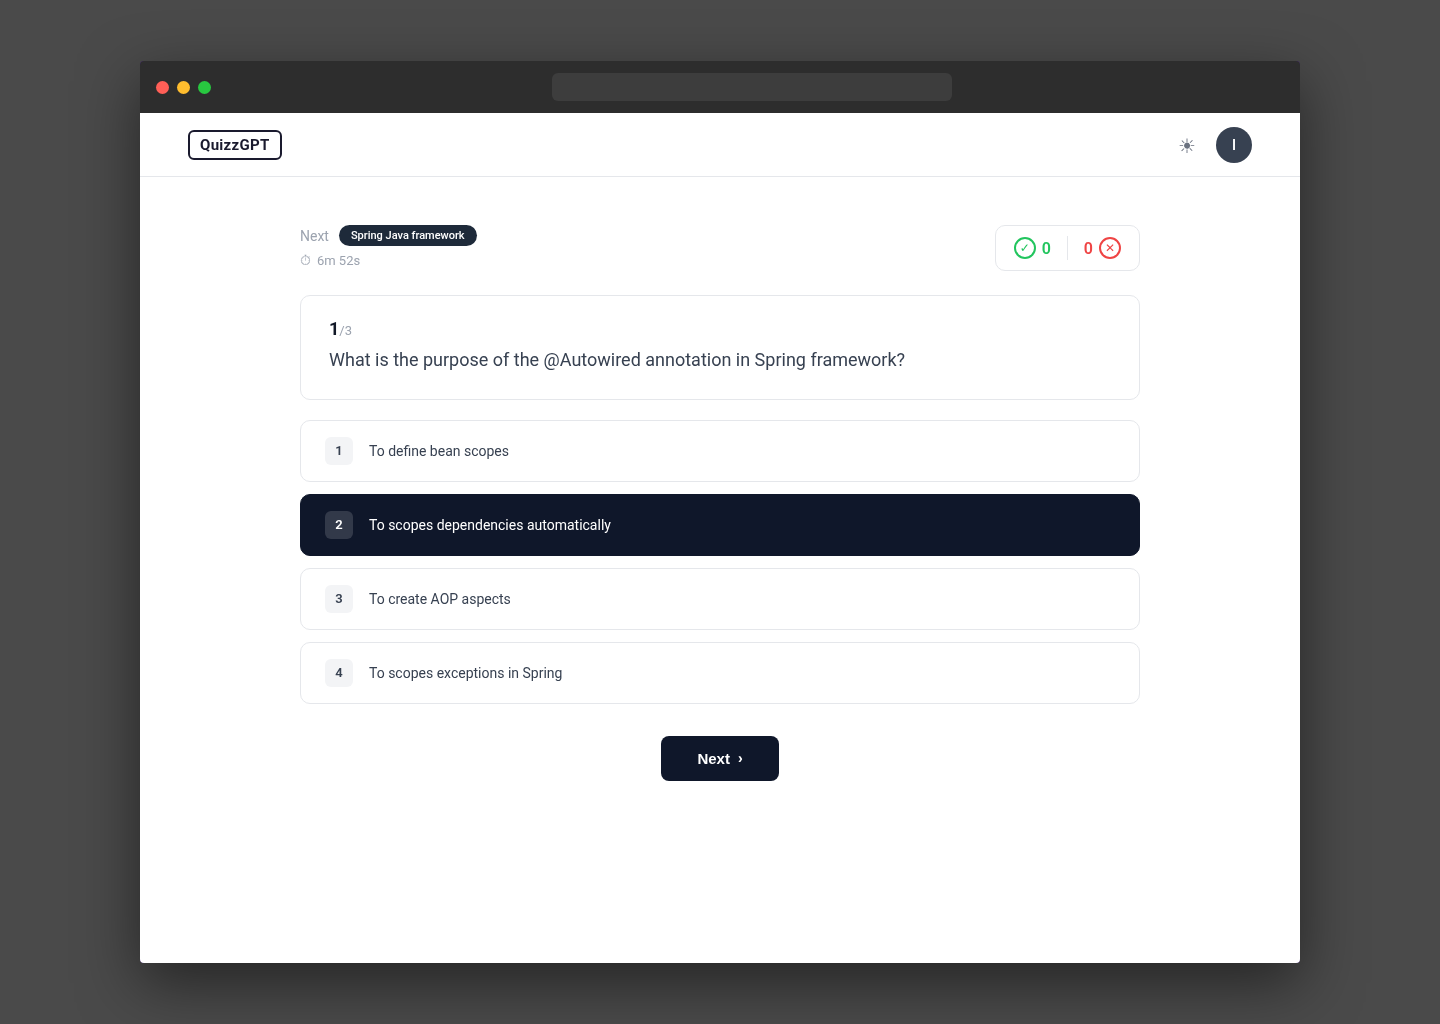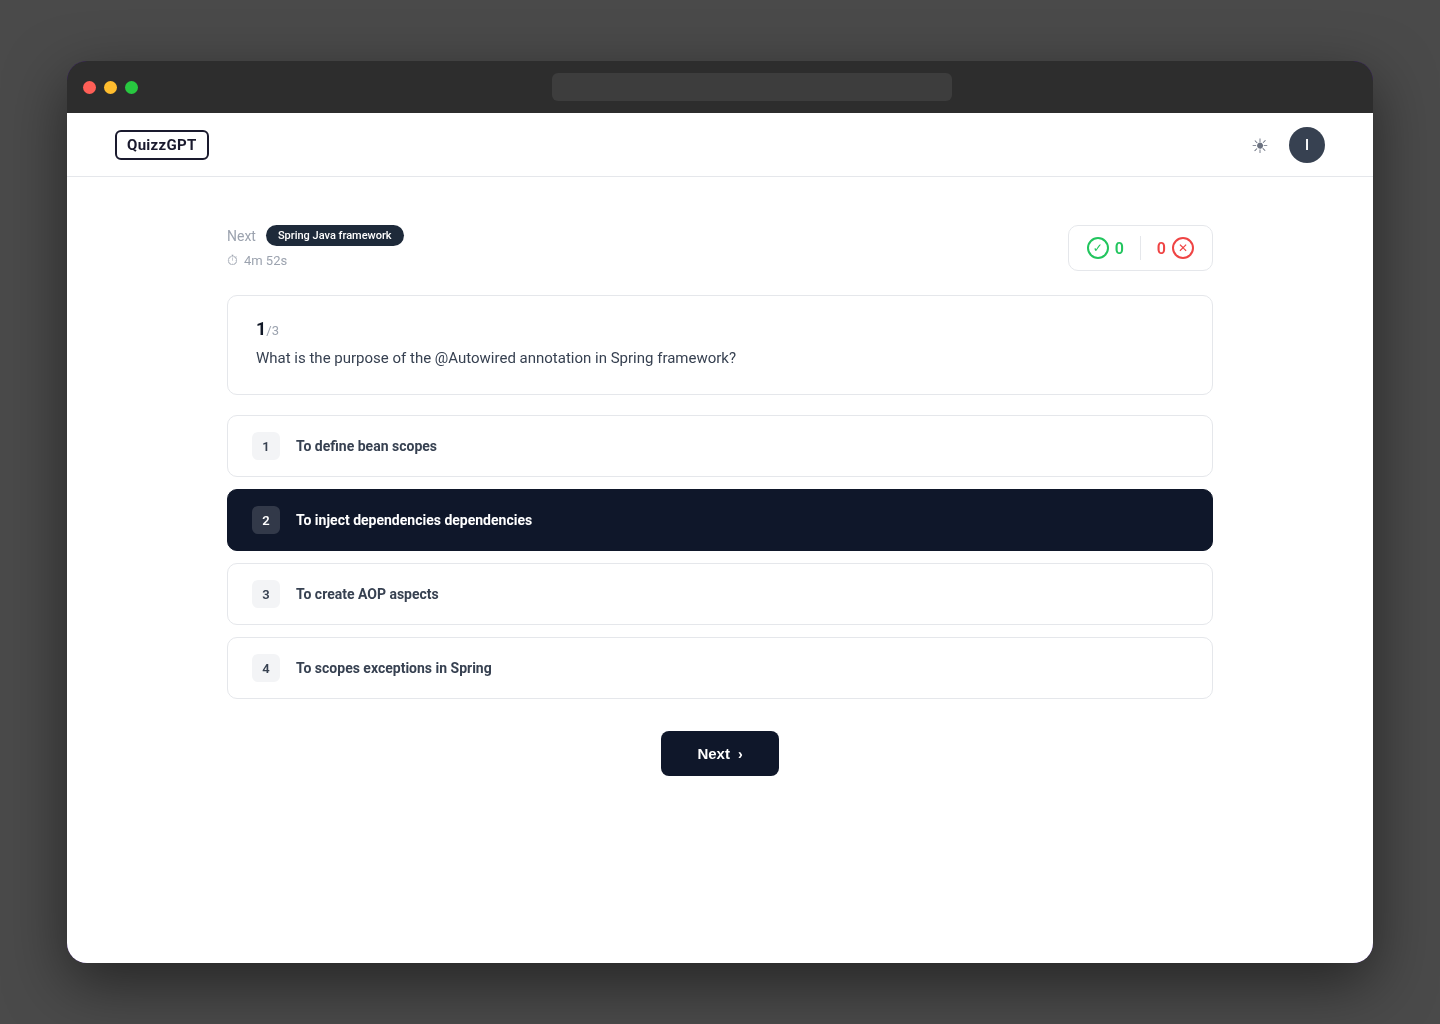--- a/index.html
+++ b/index.html
@@ -5,23 +5,23 @@
     * { margin: 0; padding: 0; box-sizing: border-box; }
     body {
       background: #4a4a4a;
       display: flex;
       justify-content: center;
       align-items: center;
       min-height: 100vh;
       font-family: -apple-system, BlinkMacSystemFont, 'Segoe UI', Roboto, sans-serif;
     }
     .browser-window {
-      width: 1306px;
+      width: 1160px;
       background: #4c1d95;
-      border-radius: 20px;
+      border-radius: 4px;
       overflow: hidden;
       box-shadow: 0 20px 60px rgba(0,0,0,0.5);
     }
     .browser-titlebar {
       background: #2d2d2d;
       height: 52px;
       display: flex;
       align-items: center;
       padding: 0 16px;
       gap: 8px;
@@ -202,21 +202,21 @@
       font-weight: 700;
       color: #111827;
       line-height: 1;
     }
     .question-total {
       font-size: 13px;
       color: #9ca3af;
       line-height: 1;
     }
     .question-text {
-      font-size: 15px;
+      font-size: 18px;
       color: #374151;
       line-height: 1.6;
     }
     .answer-option {
       background: #ffffff;
       border: 1px solid #e5e7eb;
       border-radius: 10px;
       padding: 16px 24px;
       margin-bottom: 12px;
       display: flex;
@@ -245,21 +245,20 @@
       align-items: center;
       justify-content: center;
       font-size: 13px;
       font-weight: 600;
       color: #374151;
       flex-shrink: 0;
     }
     .option-text {
       font-size: 14px;
       color: #374151;
-      font-weight: bold;
     }
     .next-btn-row {
       display: flex;
       justify-content: center;
       margin-top: 32px;
     }
     .next-btn {
       background: #0f172a;
       color: #ffffff;
       border: none;
@@ -303,21 +302,21 @@
     <div class="main-content">
 
       <div class="quiz-meta">
         <div class="quiz-meta-left">
           <div class="topic-row">
             <span class="topic-label">Next</span>
             <span class="topic-badge">Spring Java framework</span>
           </div>
           <div class="timer-row">
             <span class="timer-icon">⏱</span>
-            <span>4m 52s</span>
+            <span>6m 52s</span>
           </div>
         </div>
 
         <div class="score-panel">
           <div class="score-item">
             <div class="score-icon-correct">✓</div>
             <span class="score-count-correct">0</span>
           </div>
           <div class="score-divider"></div>
           <div class="score-item">
@@ -335,21 +334,21 @@
         <p class="question-text">What is the purpose of the @Autowired annotation in Spring framework?</p>
       </div>
 
       <div id="answer-options-container">
           <div class="answer-option">
             <span class="option-number">1</span>
             <span class="option-text">To define bean scopes</span>
           </div>
           <div class="answer-option selected">
             <span class="option-number">2</span>
-            <span class="option-text">To inject dependencies dependencies</span>
+            <span class="option-text">To scopes dependencies automatically</span>
           </div>
           <div class="answer-option">
             <span class="option-number">3</span>
             <span class="option-text">To create AOP aspects</span>
           </div>
           <div class="answer-option">
             <span class="option-number">4</span>
             <span class="option-text">To scopes exceptions in Spring</span>
           </div>
         </div>

